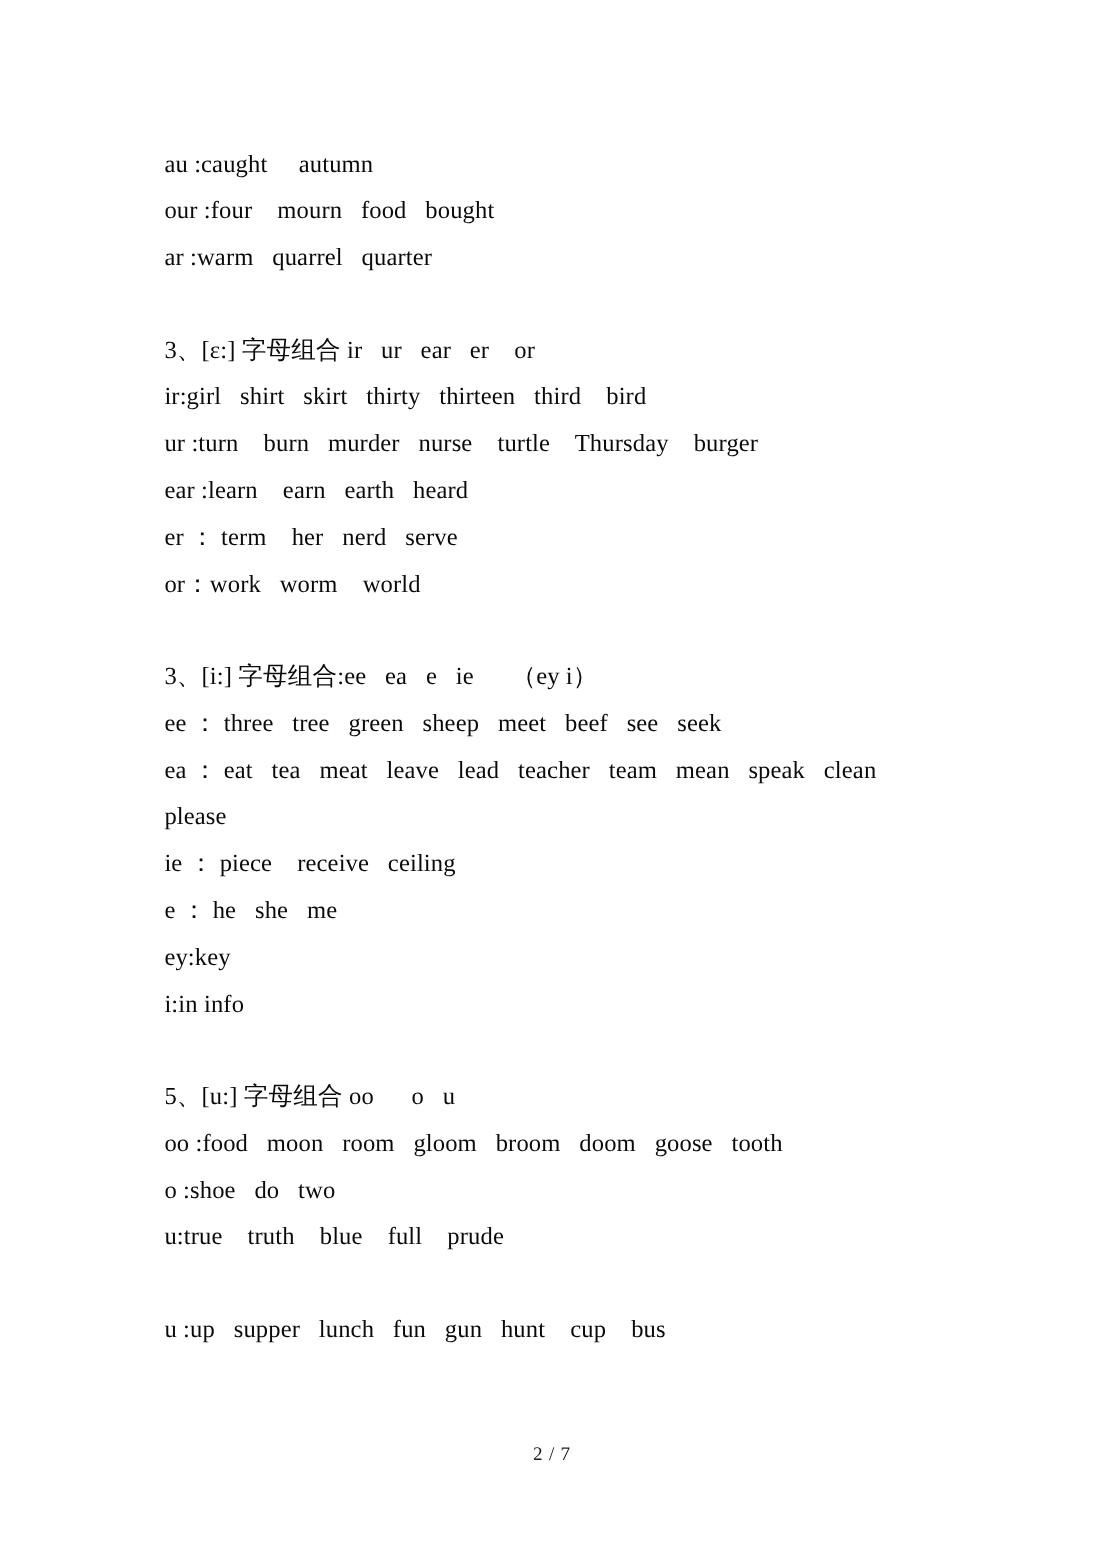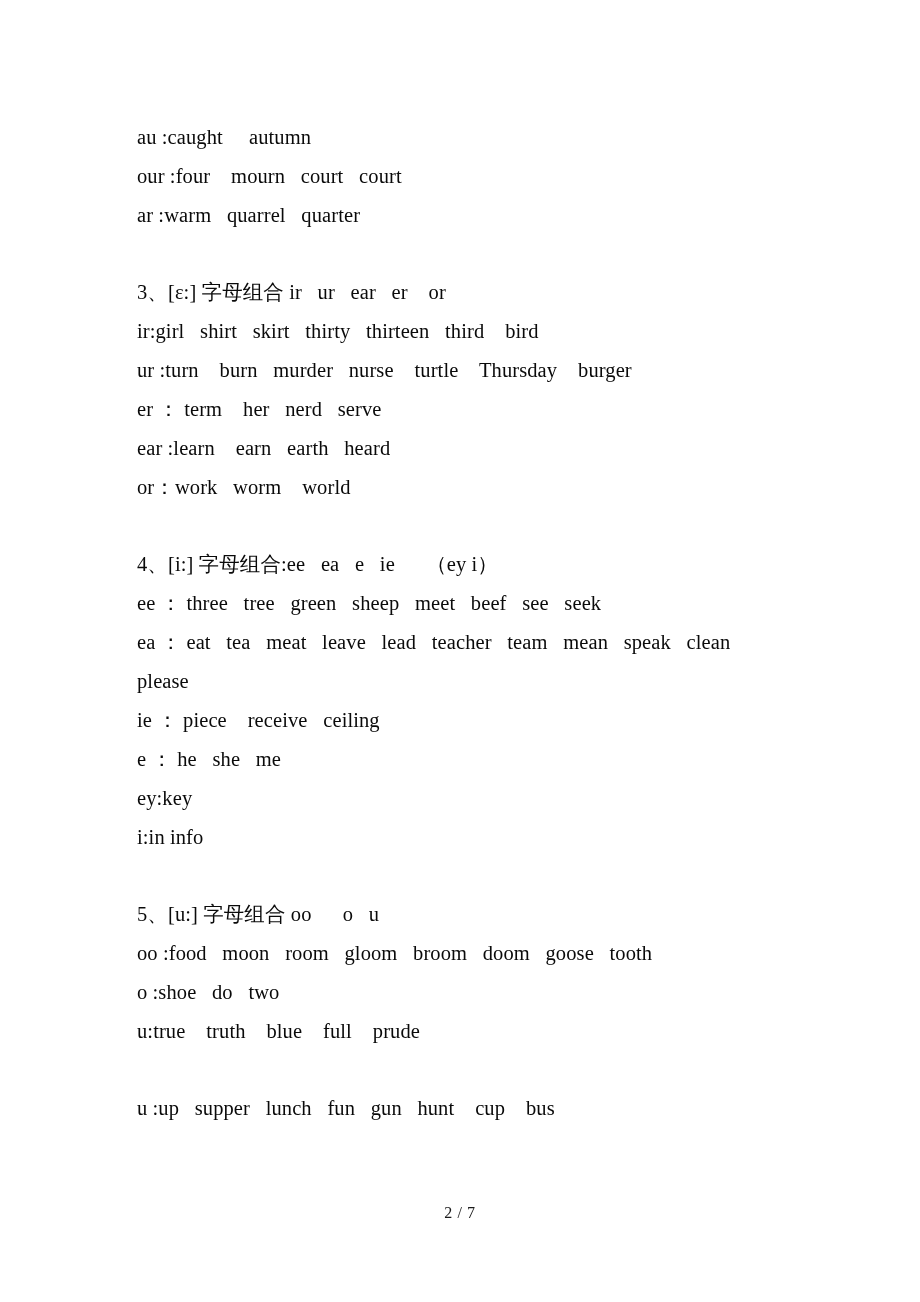--- a/index.html
+++ b/index.html
@@ -65,35 +65,35 @@
     letter-spacing: 0.6px;
   }
 </style>
 </head>
 <body>
 
 <div class="page">
 
   <div class="section">
     <div class="line">au :caught     autumn</div>
-    <div class="line">our :four    mourn   court   court</div>
+    <div class="line">our :four    mourn   food   bought</div>
     <div class="line">ar :warm   quarrel   quarter</div>
   </div>
 
   <div class="section">
     <div class="line heading">3、[ε:] 字母组合 ir   ur   ear   er    or</div>
     <div class="line">ir:girl   shirt   skirt   thirty   thirteen   third    bird</div>
     <div class="line">ur :turn    burn   murder   nurse    turtle    Thursday    burger</div>
+    <div class="line">ear :learn    earn   earth   heard</div>
     <div class="line">er ： term    her   nerd   serve</div>
-    <div class="line">ear :learn    earn   earth   heard</div>
     <div class="line">or：work   worm    world</div>
   </div>
 
   <div class="section">
-    <div class="line heading">4、[i:] 字母组合:ee   ea   e   ie      （ey i）</div>
+    <div class="line heading">3、[i:] 字母组合:ee   ea   e   ie      （ey i）</div>
     <div class="line">ee ： three   tree   green   sheep   meet   beef   see   seek</div>
     <div class="line">ea ： eat   tea   meat   leave   lead   teacher   team   mean   speak   clean</div>
     <div class="line cont">please</div>
     <div class="line">ie ： piece    receive   ceiling</div>
     <div class="line">e ： he   she   me</div>
     <div class="line">ey:key</div>
     <div class="line">i:in info</div>
   </div>
 
   <div class="section">

